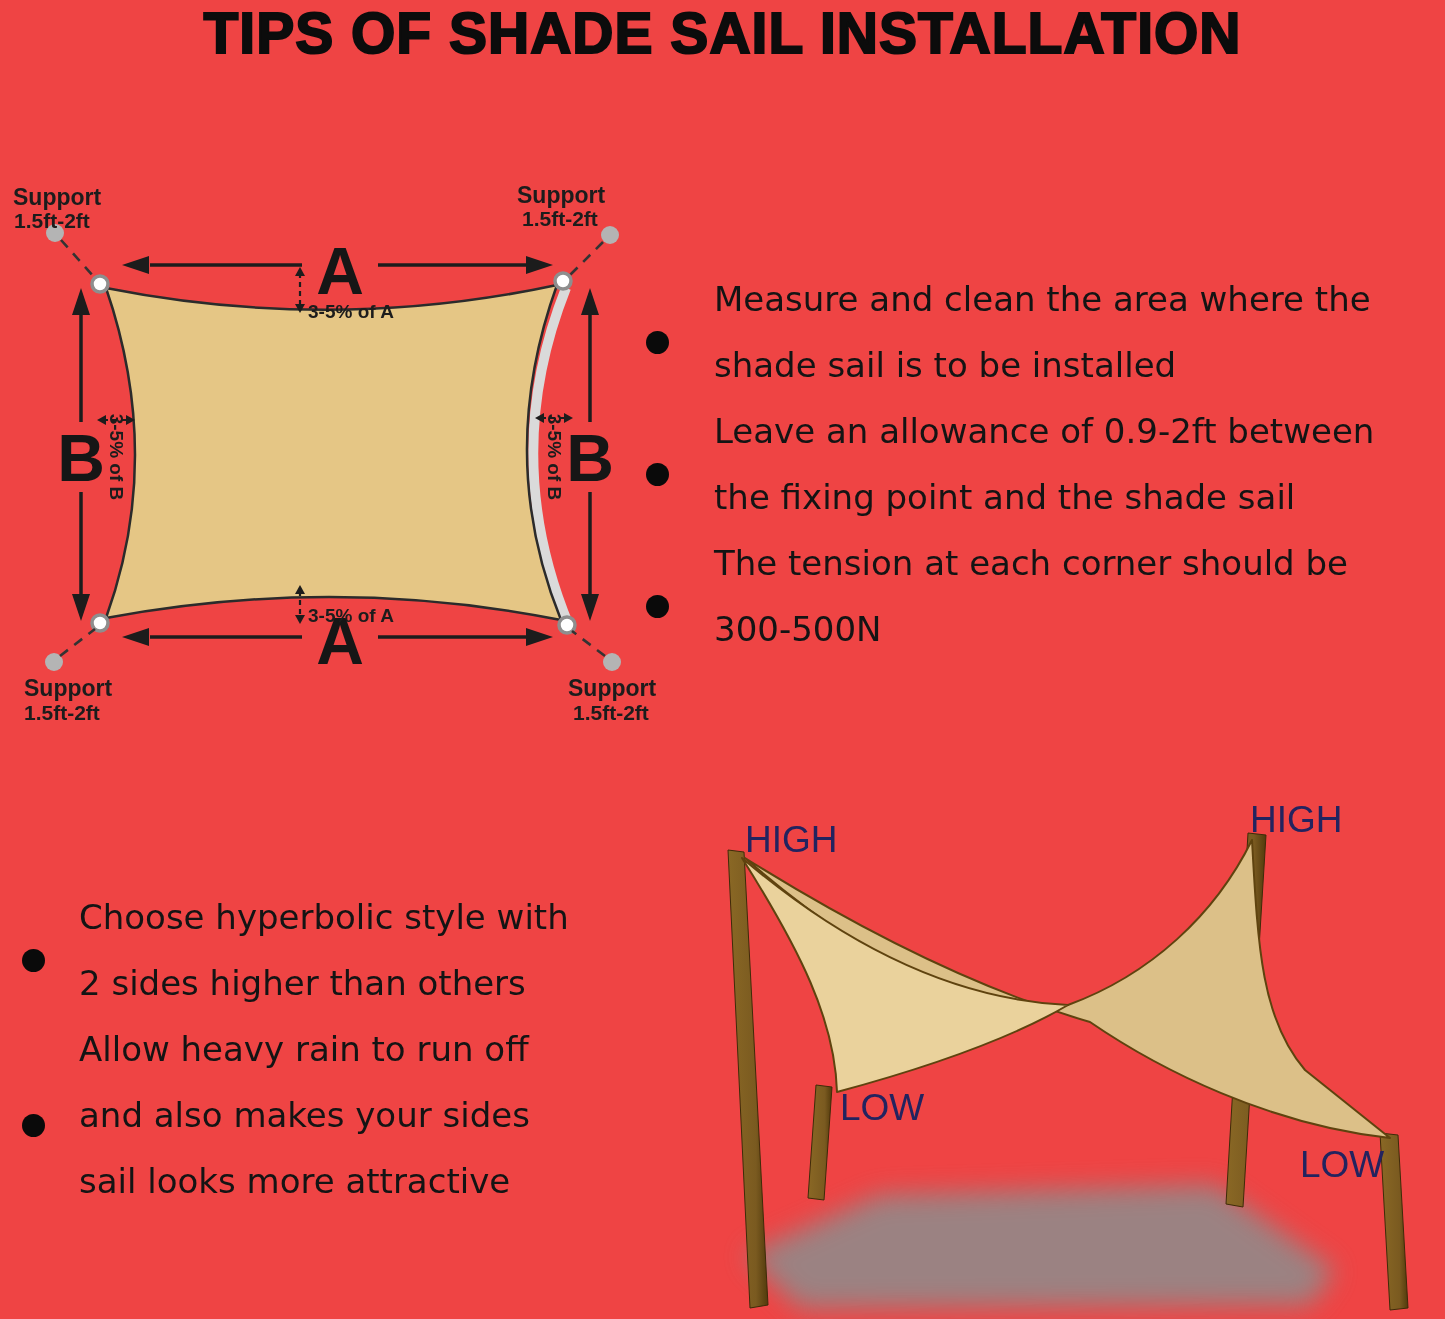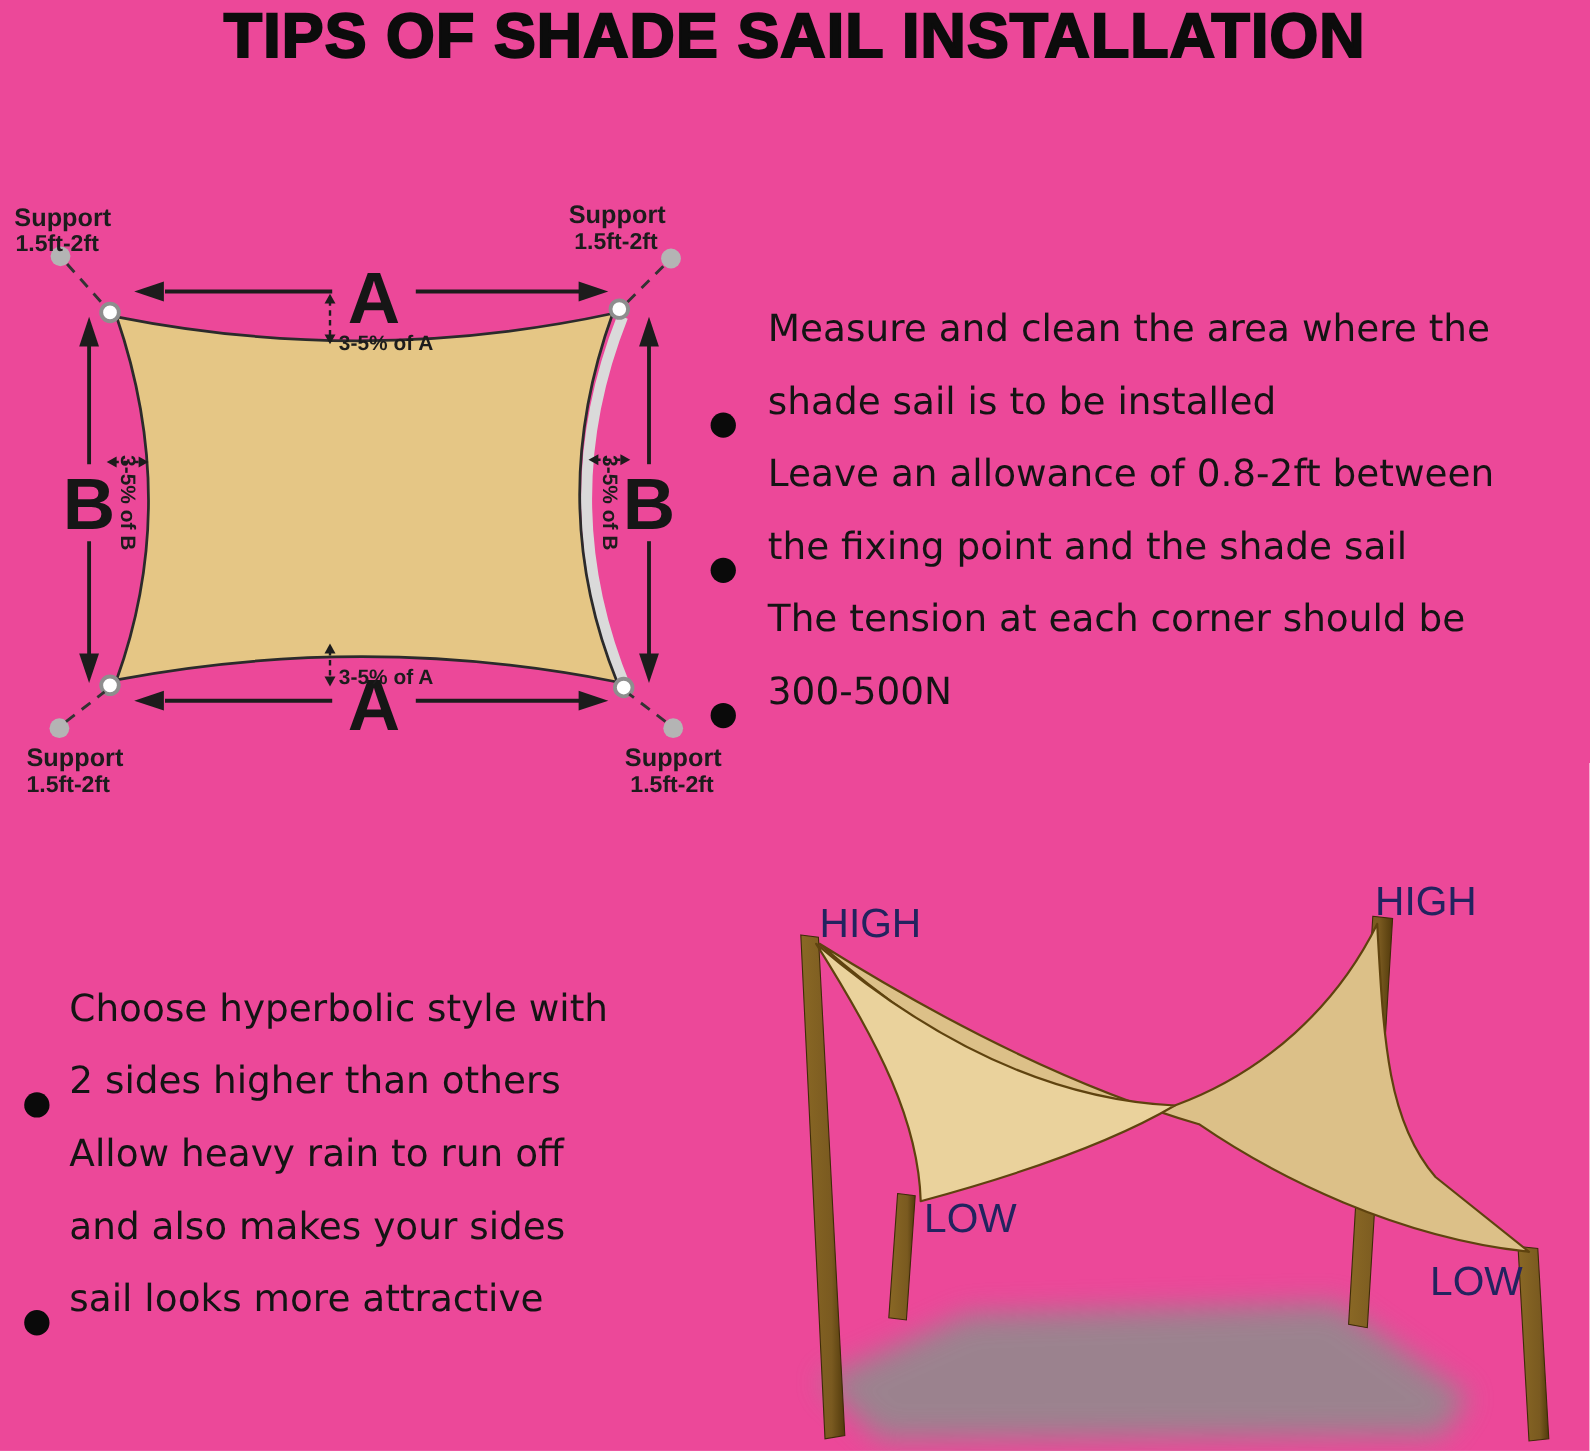--- a/index.html
+++ b/index.html
@@ -1,28 +1,28 @@
 <!DOCTYPE html>
 <html><head>
 <meta charset="utf-8">
 <style>
   html,body{margin:0;padding:0;background:#ffffff;}
-  .canvas{position:relative;width:1445px;height:1319px;background:#ec4899;overflow:hidden;
+  .canvas{position:relative;width:1445px;height:1319px;background:#ef4444;overflow:hidden;
           font-family:"DejaVu Sans",sans-serif;color:#141414;}
 
   
   .title{position:absolute;top:0px;left:0;width:100%;text-align:center;
          font-family:"Liberation Sans",sans-serif;font-weight:700;font-size:57px;
          letter-spacing:1px;color:#0c0c0c;-webkit-text-stroke:2px #0c0c0c;white-space:nowrap;}
 
   
   .tips{position:absolute;}
   .tips-right{left:646px;top:266px;width:770px;}
   .tips-left{left:22px;top:884px;width:560px;}
-  .tip{display:flex;align-items:flex-end;font-size:34px;line-height:66px;color:#141414;}
+  .tip{display:flex;align-items:center;font-size:34px;line-height:66px;color:#141414;gap:16px;}
   .dot{flex:0 0 auto;width:23px;height:23px;border-radius:50%;background:#0a0a0a;margin-top:21px;}
   .tips-right .dot{margin-right:29px;}
   .tips-left .dot{margin-right:18px;}
 
   
   .sv-support{font-family:"Liberation Sans",sans-serif;font-weight:700;font-size:23px;fill:#1c1c1c;}
   .sv-support2{font-family:"Liberation Sans",sans-serif;font-weight:700;font-size:21px;fill:#1c1c1c;}
   .sv-dim{font-family:"Liberation Sans",sans-serif;font-weight:700;font-size:66px;fill:#161616;}
   .sv-sag{font-family:"Liberation Sans",sans-serif;font-weight:700;font-size:19px;fill:#1c1c1c;}
   .sv-hilo{font-family:"Liberation Sans",sans-serif;font-weight:400;font-size:37px;fill:#23235f;}
@@ -134,21 +134,21 @@
     </g>
   </svg>
 
   <div class="tips tips-right">
     <div class="tip">
       <span class="dot"></span>
       <span>Measure and clean the area where the shade sail is to be installed</span>
     </div>
     <div class="tip">
       <span class="dot"></span>
-      <span>Leave an allowance of 0.8-2ft between the fixing point and the shade sail</span>
+      <span>Leave an allowance of 0.9-2ft between the fixing point and the shade sail</span>
     </div>
     <div class="tip">
       <span class="dot"></span>
       <span>The tension at each corner should be 300-500N</span>
     </div>
   </div>
 
   <div class="tips tips-left">
     <div class="tip">
       <span class="dot"></span>

